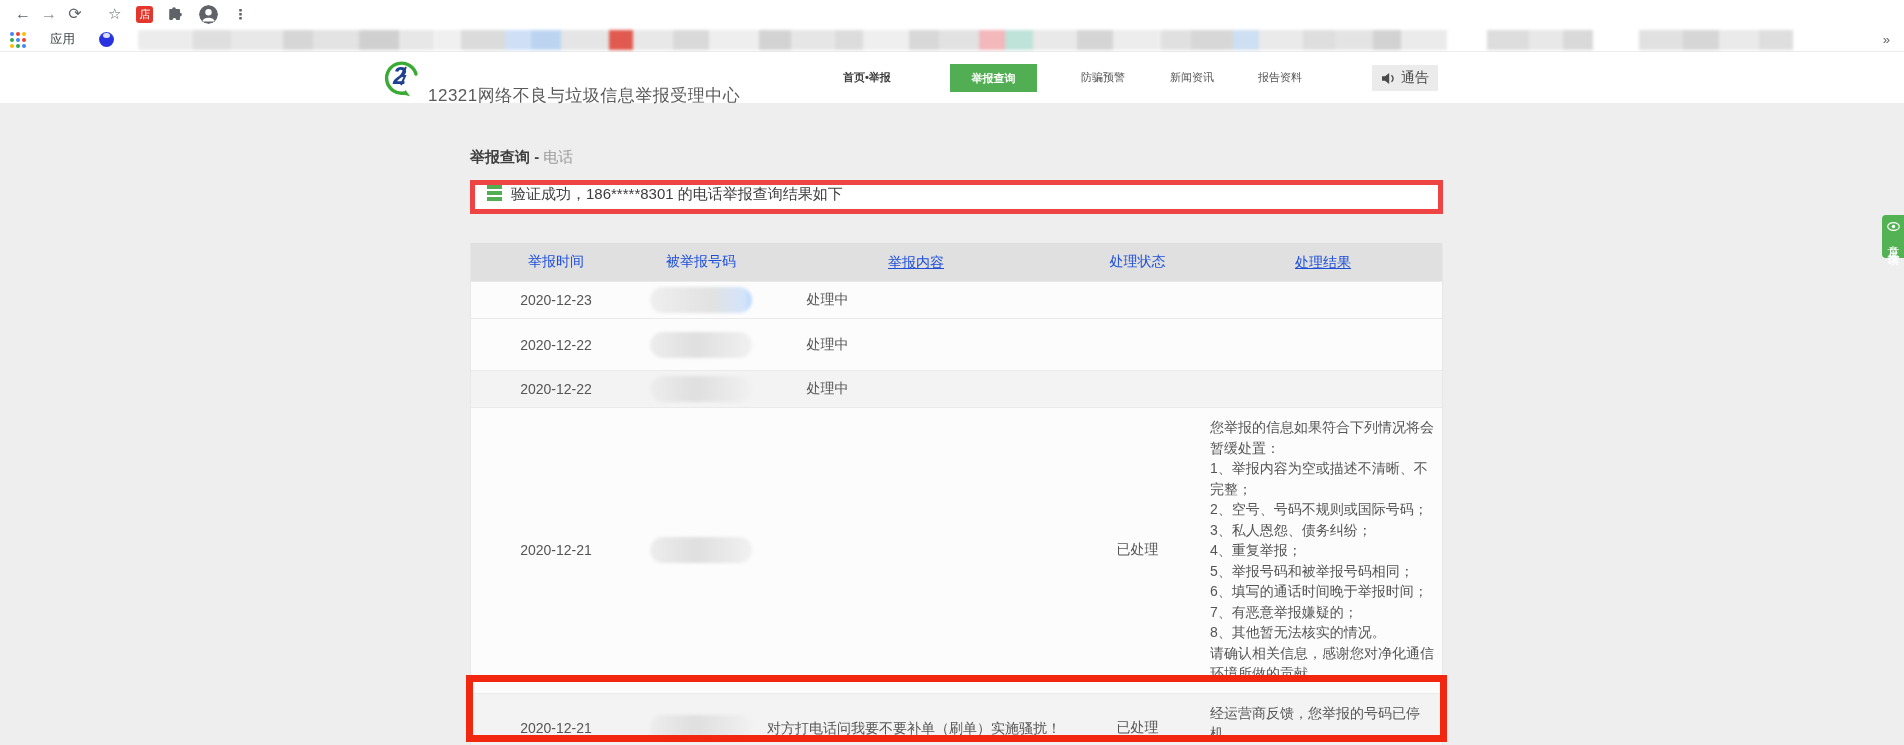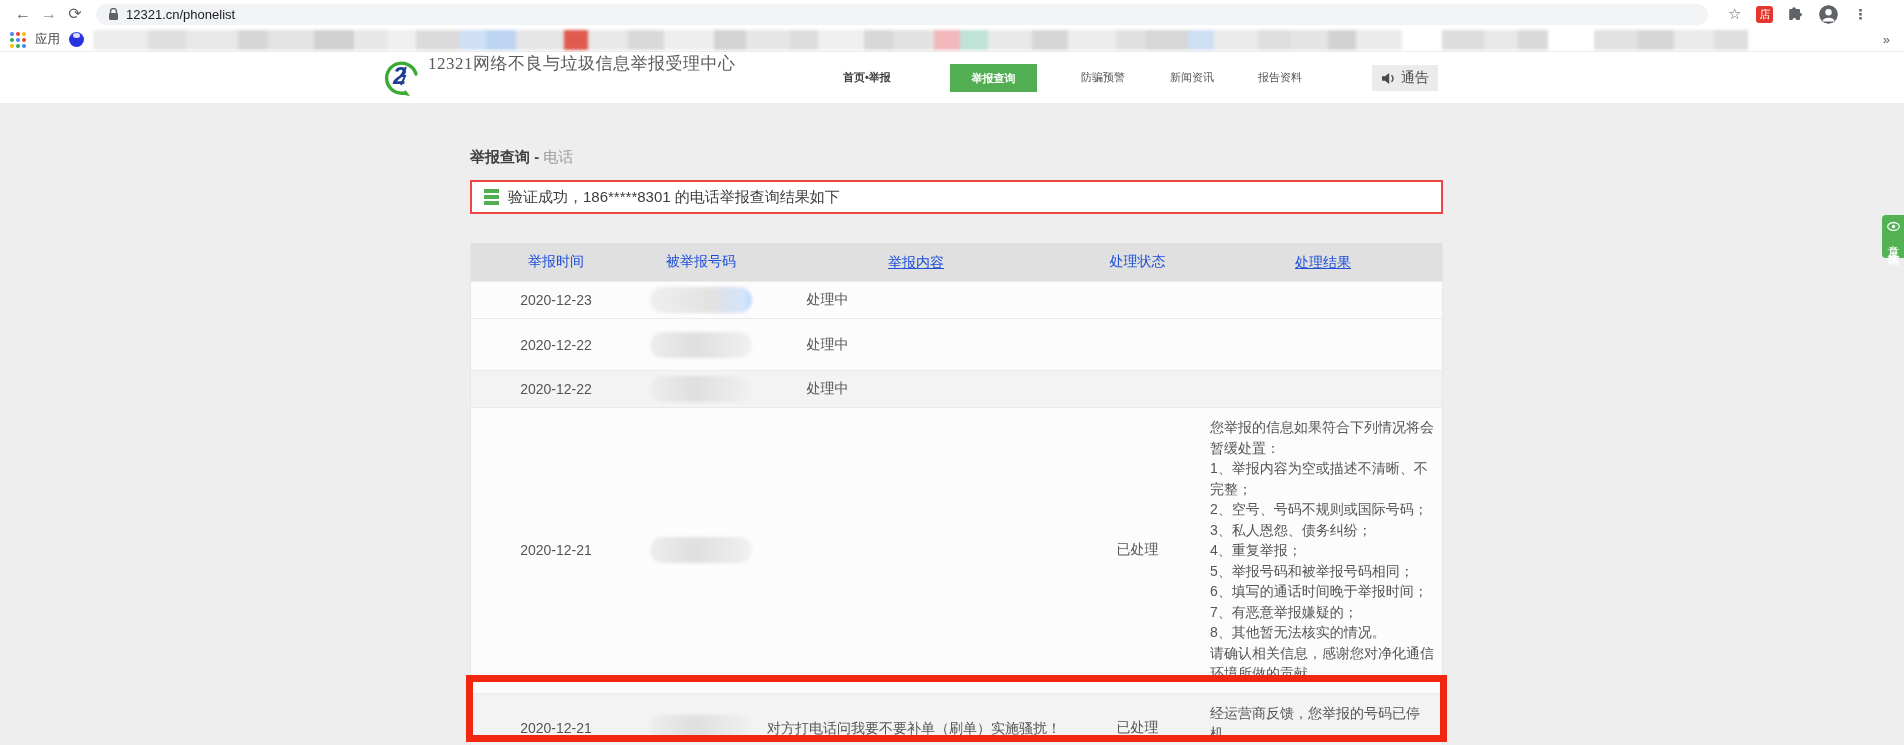--- a/index.html
+++ b/index.html
@@ -11,47 +11,47 @@
   .chrome-btn { width:26px; text-align:center; font-size:16px; color:#5f6368; cursor:pointer; line-height:28px; }
   .chrome-btn.fwd { color:#8f959a; }
   .urlbar { width:1612px; height:21px; margin-left:8px; background:#f1f3f4; border-radius:11px; display:flex; align-items:center; padding:0 12px; gap:7px; }
   .url-text { font-size:13px; color:#202124; }
   .top-actions { display:flex; align-items:center; gap:15px; margin-left:20px; }
   .star { font-size:15px; color:#5f6368; }
   .ext-badge { width:17px; height:17px; background:#e3362c; color:#fff; border-radius:3px; font-size:11px; text-align:center; line-height:17px; }
   .avatar-wrap { width:19px; height:19px; border-radius:50%; overflow:hidden; }
   .dots { font-size:14px; color:#5f6368; letter-spacing:0; font-weight:bold; }
 
-  .bookmarksbar { height:24px; background:#fff; display:flex; align-items:center; padding:0 10px; gap:9px; border-bottom:1px solid #ececec; }
+  .bookmarksbar { height:24px; background:#fff; display:flex; align-items:center; padding:0 10px; gap:24px; border-bottom:1px solid #ececec; }
   .apps-grid { display:grid; grid-template-columns:repeat(3,4px); grid-gap:2px; }
   .apps-grid i { width:4px; height:4px; border-radius:50%; display:block; }
   .apps-label { font-size:12.5px; color:#3c4043; }
   .paw { width:15px; height:15px; border-radius:50%; background:radial-gradient(circle at 50% 62%, #2932e1 55%, #4a6cf0 100%); position:relative; }
   .paw:after { content:""; position:absolute; top:1px; left:4px; width:7px; height:5px; background:#fff; border-radius:50%; opacity:.85; }
   .blur-strip { display:flex; height:20px; width:1712px; overflow:hidden; border-radius:3px; filter:blur(1.6px); }
   .blur-strip div { height:20px; flex:none; }
   .bm-overflow { margin-left:auto; color:#5f6368; font-size:13px; padding-right:4px; }
 
   
   .webpage { position:relative; width:1904px; height:693px; background:#eeeeee; }
   .site-header { position:relative; height:51px; background:#fff; }
   .logo { position:absolute; left:382px; top:5px; }
-  .site-title { position:absolute; left:428px; top:0; font-size:17px; color:#5a5a5a; letter-spacing:.5px;font-family:Liberation Serif, serif; }
+  .site-title { position:absolute; left:428px; top:32px; font-size:17px; color:#5a5a5a; letter-spacing:.5px; }
   .nav-item { position:absolute; font-size:11px; color:#555; cursor:pointer; top:18px; }
   .nav0 { left:843px; font-weight:bold; color:#3d3d3d; }
   .nav1 { left:950px; top:12px; width:87px; height:28px; background:#52ae52; color:#fff; font-weight:bold; text-align:center; line-height:28px; }
   .nav2 { left:1081px; } .nav3 { left:1170px; } .nav4 { left:1258px; }
   .notice-chip { position:absolute; left:1372px; top:13px; height:26px; background:#ebebeb; display:flex; align-items:center; gap:5px; padding:8px 9px; font-size:14px; color:#4a4a4a; cursor:pointer; }
 
   .breadcrumb { position:absolute; left:470px; top:96px; font-size:15px; }
   .crumb-bold { font-weight:bold; color:#3f3f3f; }
   .crumb-sep { color:#3f3f3f; font-weight:bold; }
   .crumb-gray { color:#9b9b9b; }
 
-  .banner { position:absolute; left:470px; top:128px; width:973px; height:34px; background:#fff; border:2px solid #ef4444; display:flex; align-items:center; padding-left:12px; }
+  .banner { position:absolute; left:470px; top:128px; width:973px; height:34px; background:#fff; border:5px solid #ef4444; display:flex; align-items:flex-start; padding-left:12px; }
   .bars { display:flex; flex-direction:column; gap:2.5px; margin-right:9px; }
   .bars i { display:block; width:15px; height:3.5px; background:#52ae52; }
   .banner-text { font-size:15px; color:#3c3c3c; }
 
   .report-table { position:absolute; left:470px; top:191px; width:973px; background:#fff; font-size:14px; color:#555; border:1px solid #e7e7e7; border-top:none; }
   .thead { display:flex; background:#e0e0e0; height:38px; align-items:center; color:#1d4ed8; }
   .cell { flex:none; display:flex; align-items:center; justify-content:center; text-align:center; }
   .c1 { width:170px; } .c2 { width:120px; } .c3 { width:310px; justify-content:flex-start; text-align:left; padding:6px 8px 6px 6px; line-height:20px; }
   .c4 { width:133px; } .c5 { width:238px; justify-content:flex-start; align-items:flex-start; text-align:left; padding:9px 5px 9px 6px; line-height:20.5px; white-space:pre-line; }
   .thead .c3, .thead .c5 { justify-content:center; text-align:center; padding:0; align-items:center; white-space:normal;text-decoration:underline; }
@@ -72,27 +72,20 @@
 </style>
 </head>
 <body>
 
 <div class="screen">
 
   <div class="topbar">
     <div class="chrome-btn">←</div>
     <div class="chrome-btn fwd">→</div>
     <div class="chrome-btn">⟳</div>
-    <div class="urlbar">
-      <svg width="11" height="13" viewBox="0 0 11 13">
-          <path d="M2.5 5V3.5a3 3 0 0 1 6 0V5" fill="none" stroke="#5f6368" stroke-width="1.4"></path>
-          <rect x="1" y="5" width="9" height="7" rx="1.2" fill="#5f6368"></rect>
-        </svg>
-      <span class="url-text">12321.cn/phonelist</span>
-    </div>
     <div class="top-actions">
       <span class="star">☆</span>
       <span class="ext-badge">店</span>
       <svg width="16" height="16" viewBox="0 0 16 16">
           <path d="M6 1.2a1.9 1.9 0 0 1 1.9 1.9H11a1 1 0 0 1 1 1v2.6a1.9 1.9 0 1 1 0 3.8V13a1 1 0 0 1-1 1H8.3a1.9 1.9 0 1 0-3.8 0H2.2a1 1 0 0 1-1-1V4.1a1 1 0 0 1 1-1h1.9A1.9 1.9 0 0 1 6 1.2z" fill="#5f6368"></path>
         </svg>
       <span class="avatar-wrap"><svg width="19" height="19" viewBox="0 0 19 19">
             <circle cx="9.5" cy="9.5" r="9.5" fill="#5f6368"></circle>
             <circle cx="9.5" cy="7.3" r="3.2" fill="#fff"></circle>
             <path d="M3.2 16.5a6.4 4.6 0 0 1 12.6 0z" fill="#fff"></path>

